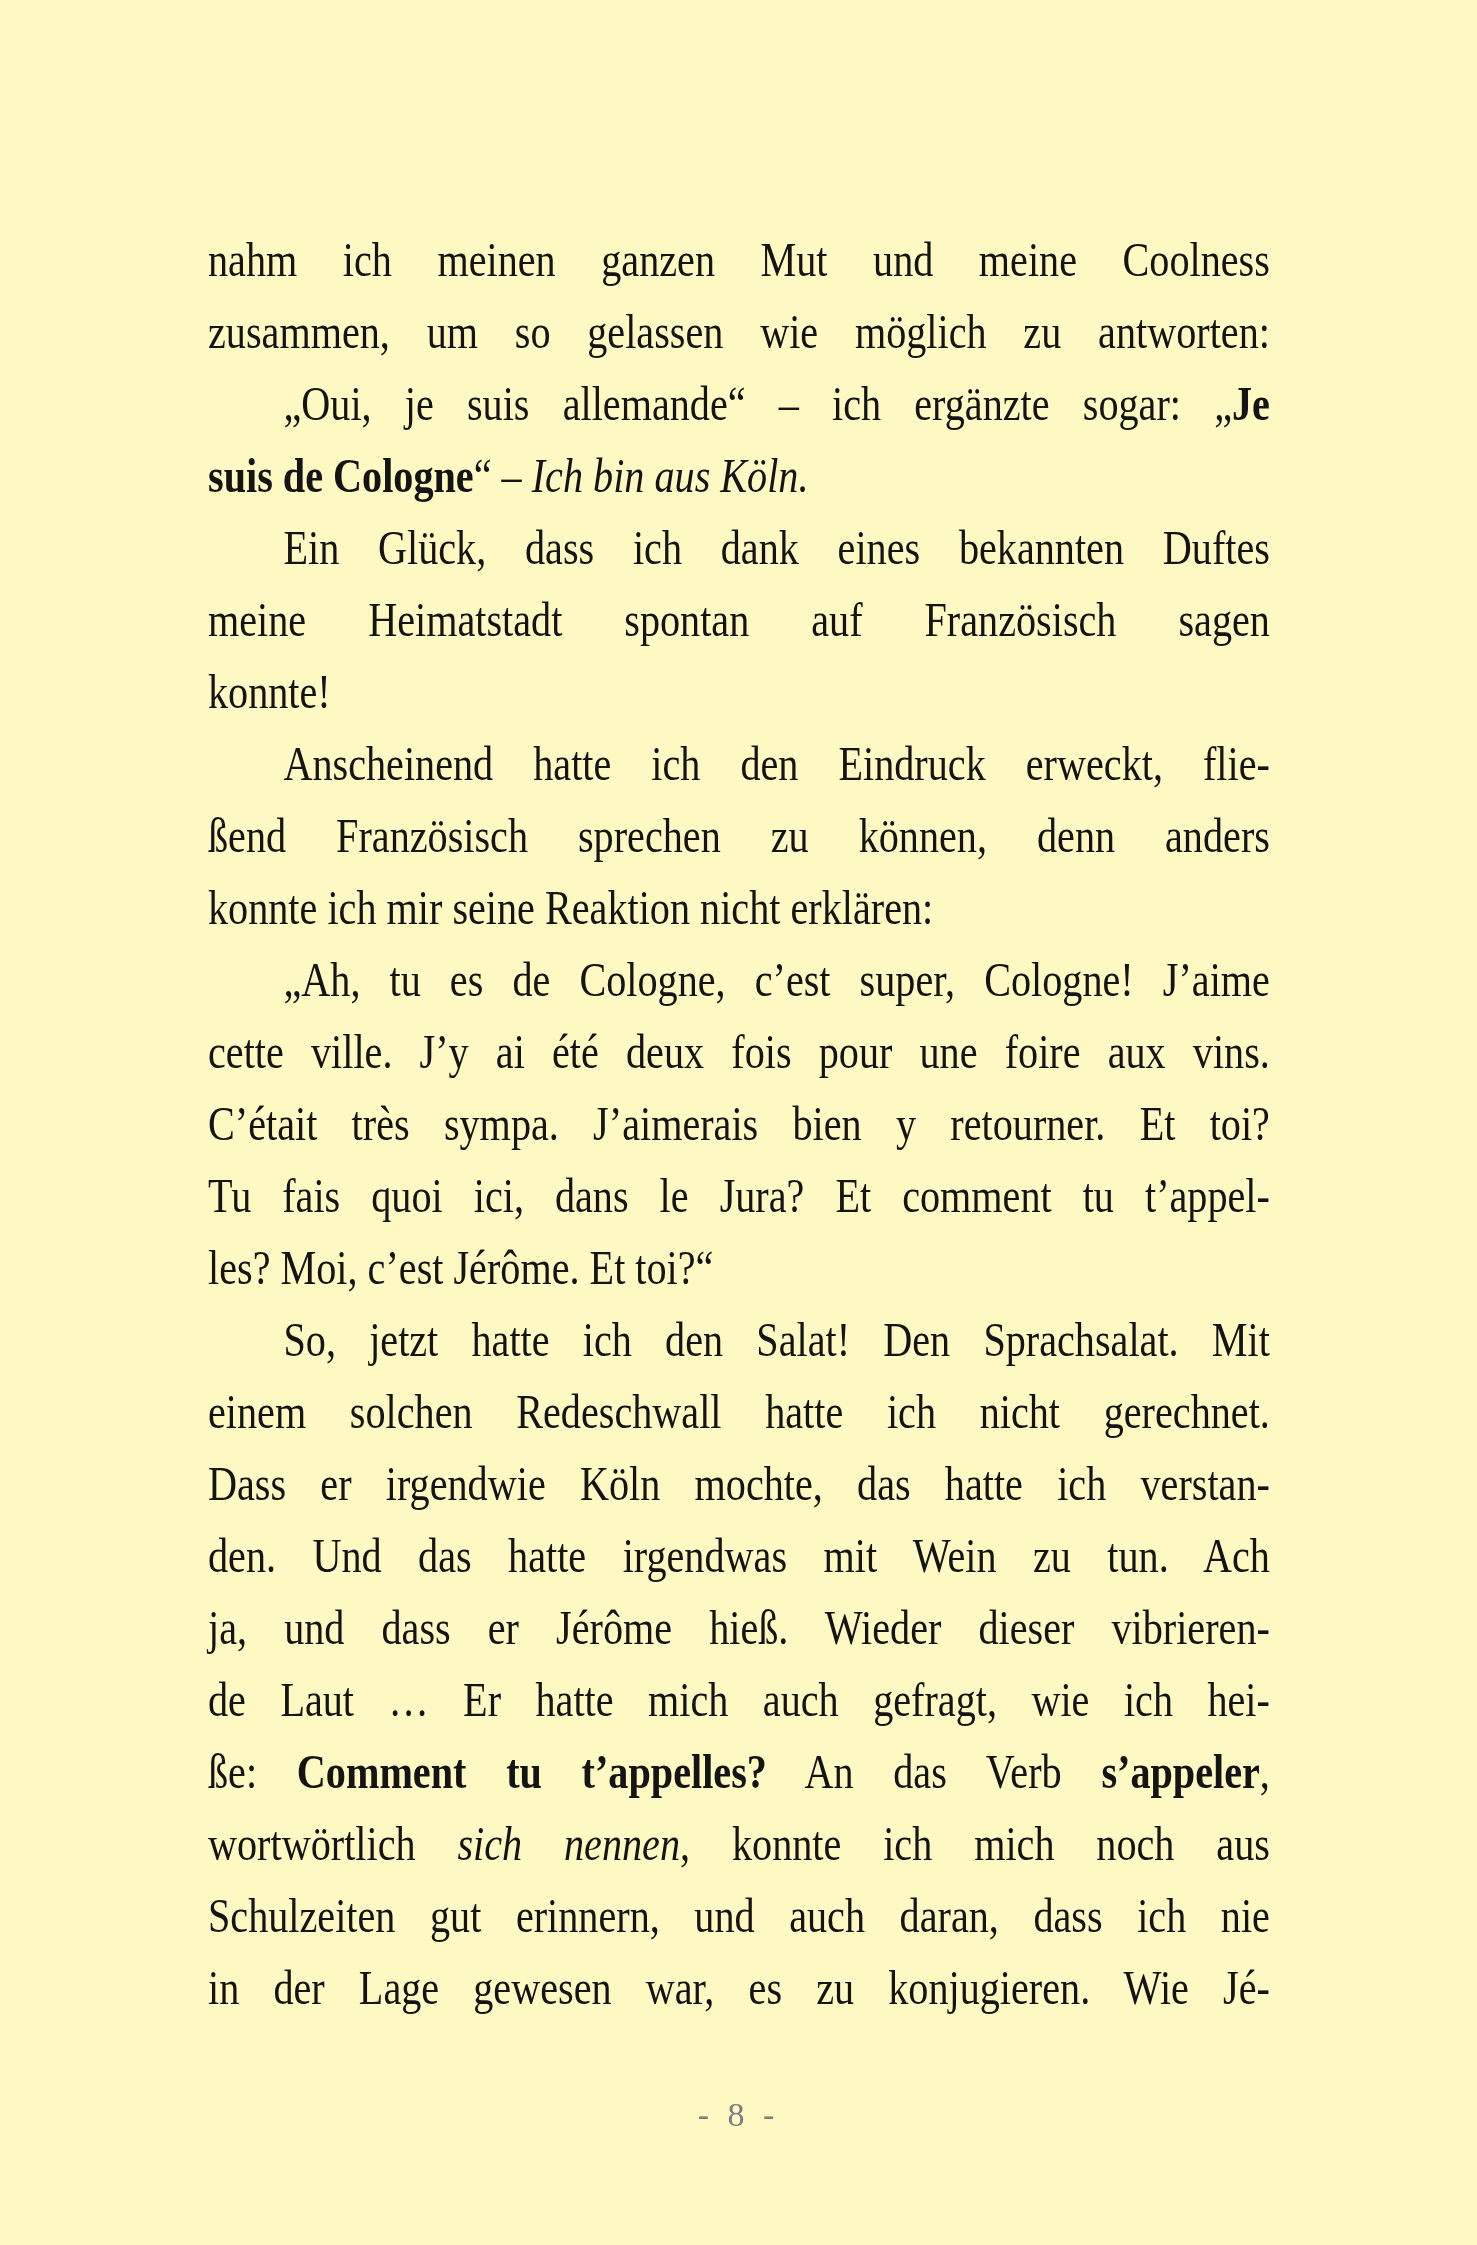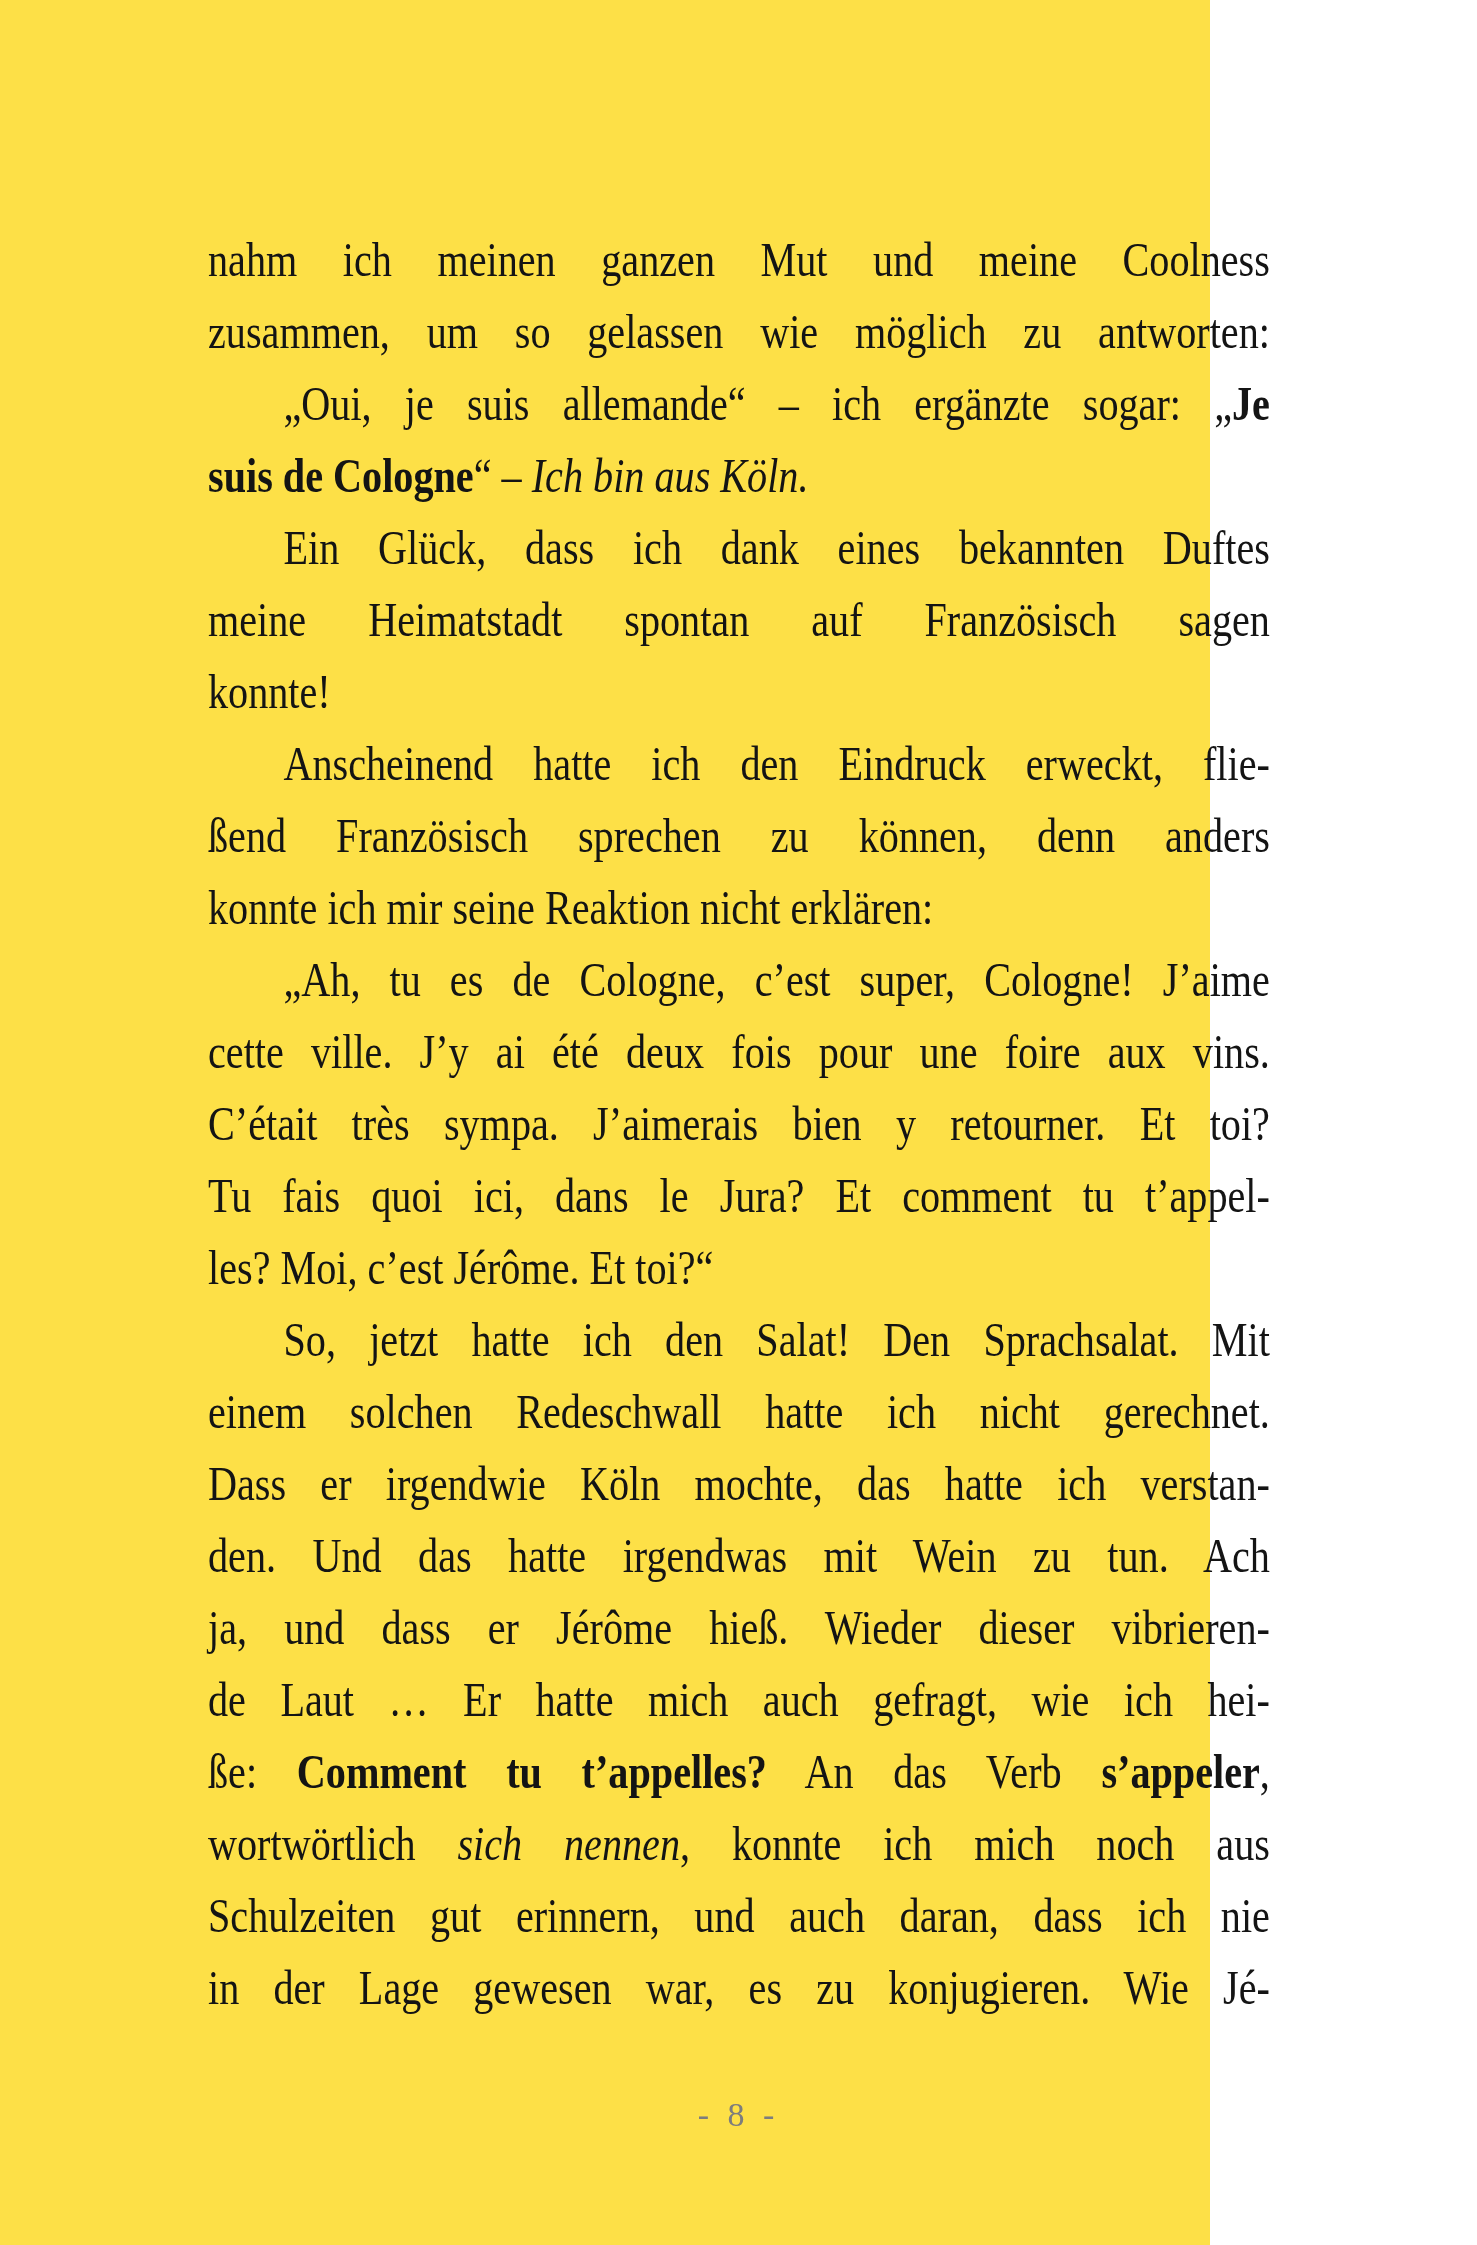--- a/index.html
+++ b/index.html
@@ -6,23 +6,23 @@
     margin: 0;
     padding: 0;
     width: 1477px;
     height: 2245px;
     overflow: hidden;
     background: #ffffff;
   }
   .page {
     position: absolute;
     left: 0; top: 0;
-    width: 1210px;
+    width: 1477px;
     height: 2245px;
-    background: #fde047;
+    background: #fef9c3;
     font-family: "Liberation Serif", serif;
   }
   
   .text-block {
     position: absolute;
     left: 208px;
     top: 224px;
     width: 1295px;
     transform: scaleX(0.82);
     transform-origin: top left;

